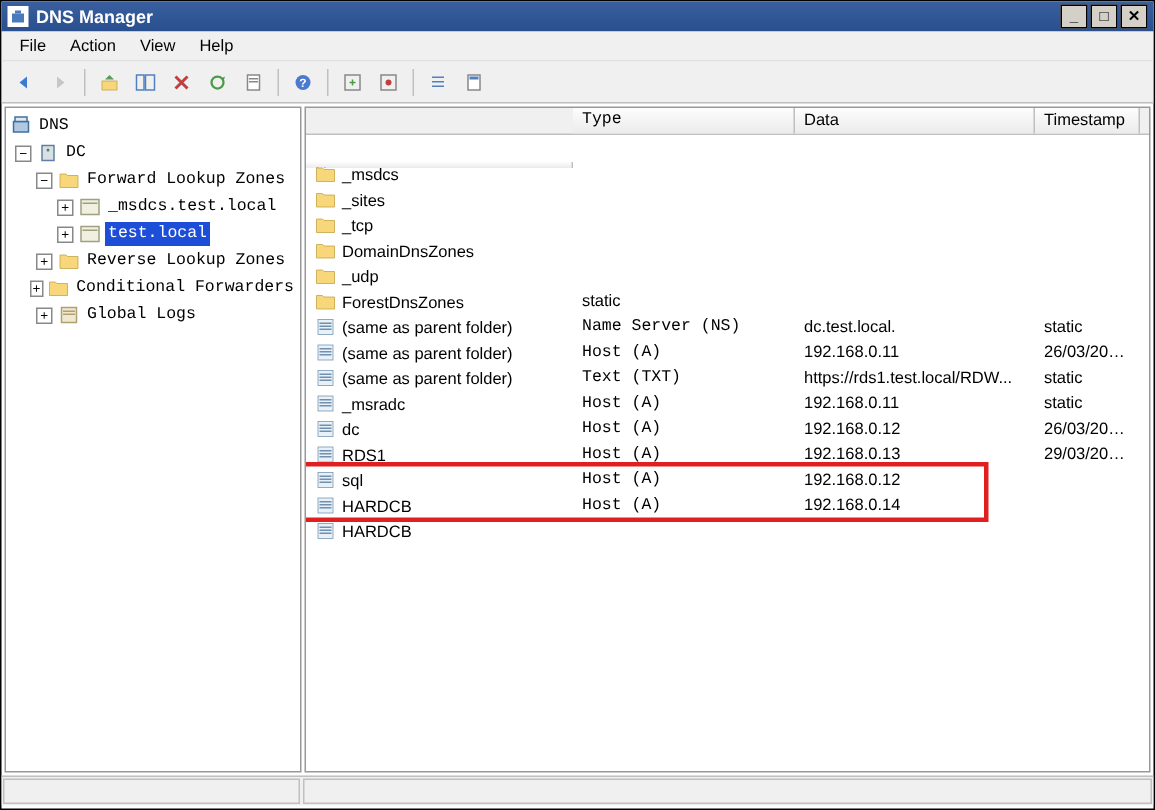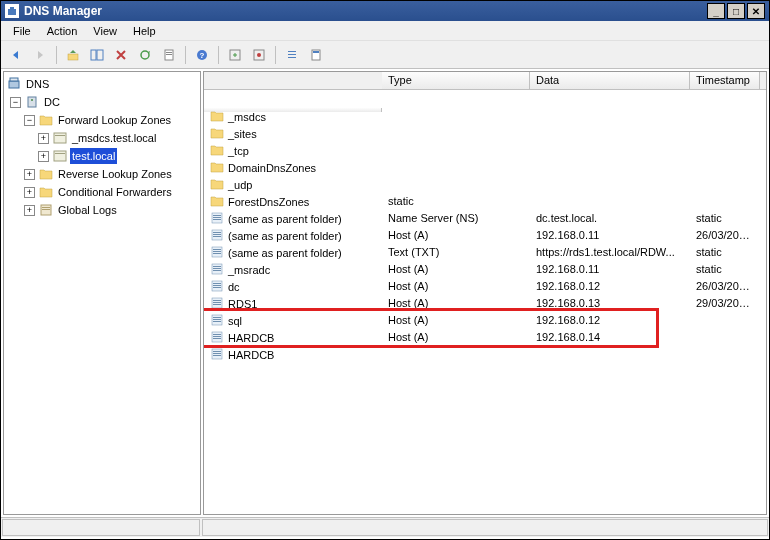--- a/index.html
+++ b/index.html
@@ -108,21 +108,21 @@
   background: #fff;
 }
 .tree-indent { display: inline-block; }
 .tree-icon {
   width: 15px; height: 14px;
   display: inline-flex;
   align-items: center;
   justify-content: center;
   margin-right: 3px;
 }
-.tree-label { padding: 0 2px; }
+.tree-label { padding: 0 2px; font-family: Liberation Mono, monospace; }
 .tree-selected {
   background: #1d4ed8;
   color: #fff;
 }
 .list-pane {
   flex: 1;
   display: flex;
   flex-direction: column;
   margin: 2px 2px 2px 2px;
   border: 1px solid #999;
@@ -164,21 +164,21 @@
   display: flex;
   align-items: center;
 }
 .row-icon {
   width: 15px; height: 14px;
   margin-right: 3px;
   flex-shrink: 0;
   display: inline-flex;
 }
 .col-name { width: 178px; margin-top: 36px; }
-.col-type { width: 148px; }
+.col-type { width: 148px; font-family: Liberation Mono, monospace; }
 .col-data { width: 160px; }
 .col-ts { width: 70px; }
 .highlight-box {
   position: absolute;
   border: 3px solid #e02020;
   pointer-events: none;
 }
 .statusbar {
   height: 20px;
   background: #f0f0f0;

